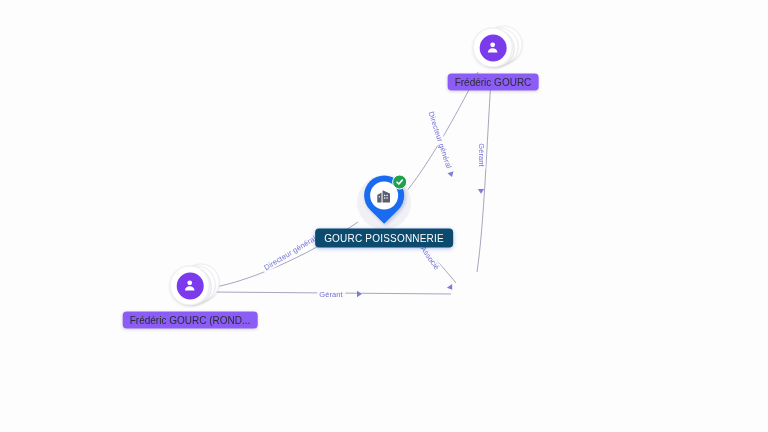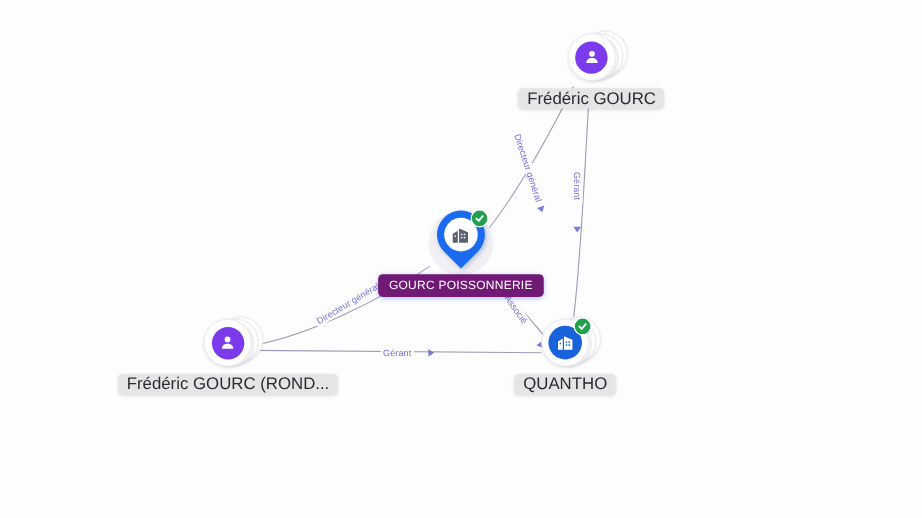--- a/index.html
+++ b/index.html
@@ -130,31 +130,31 @@
     border: 1.6px solid #ffffff;
     display: flex; align-items: center; justify-content: center;
     z-index: 6;
   }
   .badge-check svg { width: 9px; height: 9px; display: block; }
 
   
   .node-label {
     margin-top: -2px;
     padding: 2px 7px;
-    font-size: 14px;
+    font-size: 10px;
     line-height: 13px;
     color: #2b2b33;
-    background: #e5e5e5;
+    background: #8b5cf6;
     border-radius: 4px;
     white-space: nowrap;
     box-shadow: 0 1px 3px rgba(0,0,0,0.13);
     z-index: 5;
   }
   .node-label.selected {
-    background: #701a75;
+    background: #0c4a6e;
     color: #ffffff;
     font-size: 10px;
     font-weight: 500;
     letter-spacing: 0.2px;
     padding: 3px 9px;
     border-radius: 4px;
     box-shadow: 0 1px 4px rgba(20,70,200,0.35);
   }
 
   
@@ -257,40 +257,14 @@
           <svg viewBox="0 0 24 24" fill="#ffffff">
             <circle cx="12" cy="8" r="3.6"></circle>
             <path d="M4.8 19.6c0-3.9 3.2-6.3 7.2-6.3s7.2 2.4 7.2 6.3z"></path>
           </svg>
         </div>
       </div>
     </div>
     <div class="node-label">Frédéric GOURC (ROND...</div>
   </div>
 
-  <div class="node" style="left:471px; top:293px;">
-    <div class="node-visual">
-      <div class="stack s1"></div>
-      <div class="stack s2"></div>
-      <div class="stack s3"></div>
-      <div class="company-disc">
-        <div class="company-circle">
-          <svg viewBox="0 0 24 24" fill="#ffffff">
-            <path d="M3 21V10.5l6-3.6V21H3z"></path>
-            <path d="M10.5 21V4l10.5 4.4V21H10.5z"></path>
-            <rect x="12.6" y="10.3" width="1.9" height="1.9" fill="#1863dc"></rect>
-            <rect x="16.1" y="10.3" width="1.9" height="1.9" fill="#1863dc"></rect>
-            <rect x="12.6" y="14.1" width="1.9" height="1.9" fill="#1863dc"></rect>
-            <rect x="16.1" y="14.1" width="1.9" height="1.9" fill="#1863dc"></rect>
-            <rect x="5.1" y="12.3" width="1.8" height="1.8" fill="#1863dc"></rect>
-          </svg>
-        </div>
-        <div class="badge-check" style="top:-2px; right:-3px;">
-          <svg viewBox="0 0 24 24" fill="none" stroke="#ffffff" stroke-width="4.2" stroke-linecap="round" stroke-linejoin="round">
-            <path d="M5 12.5 L10 17.5 L19 7"></path>
-          </svg>
-        </div>
-      </div>
-    </div>
-    <div class="node-label">QUANTHO</div>
-  </div>
 
 </div>
 
 </body></html>

